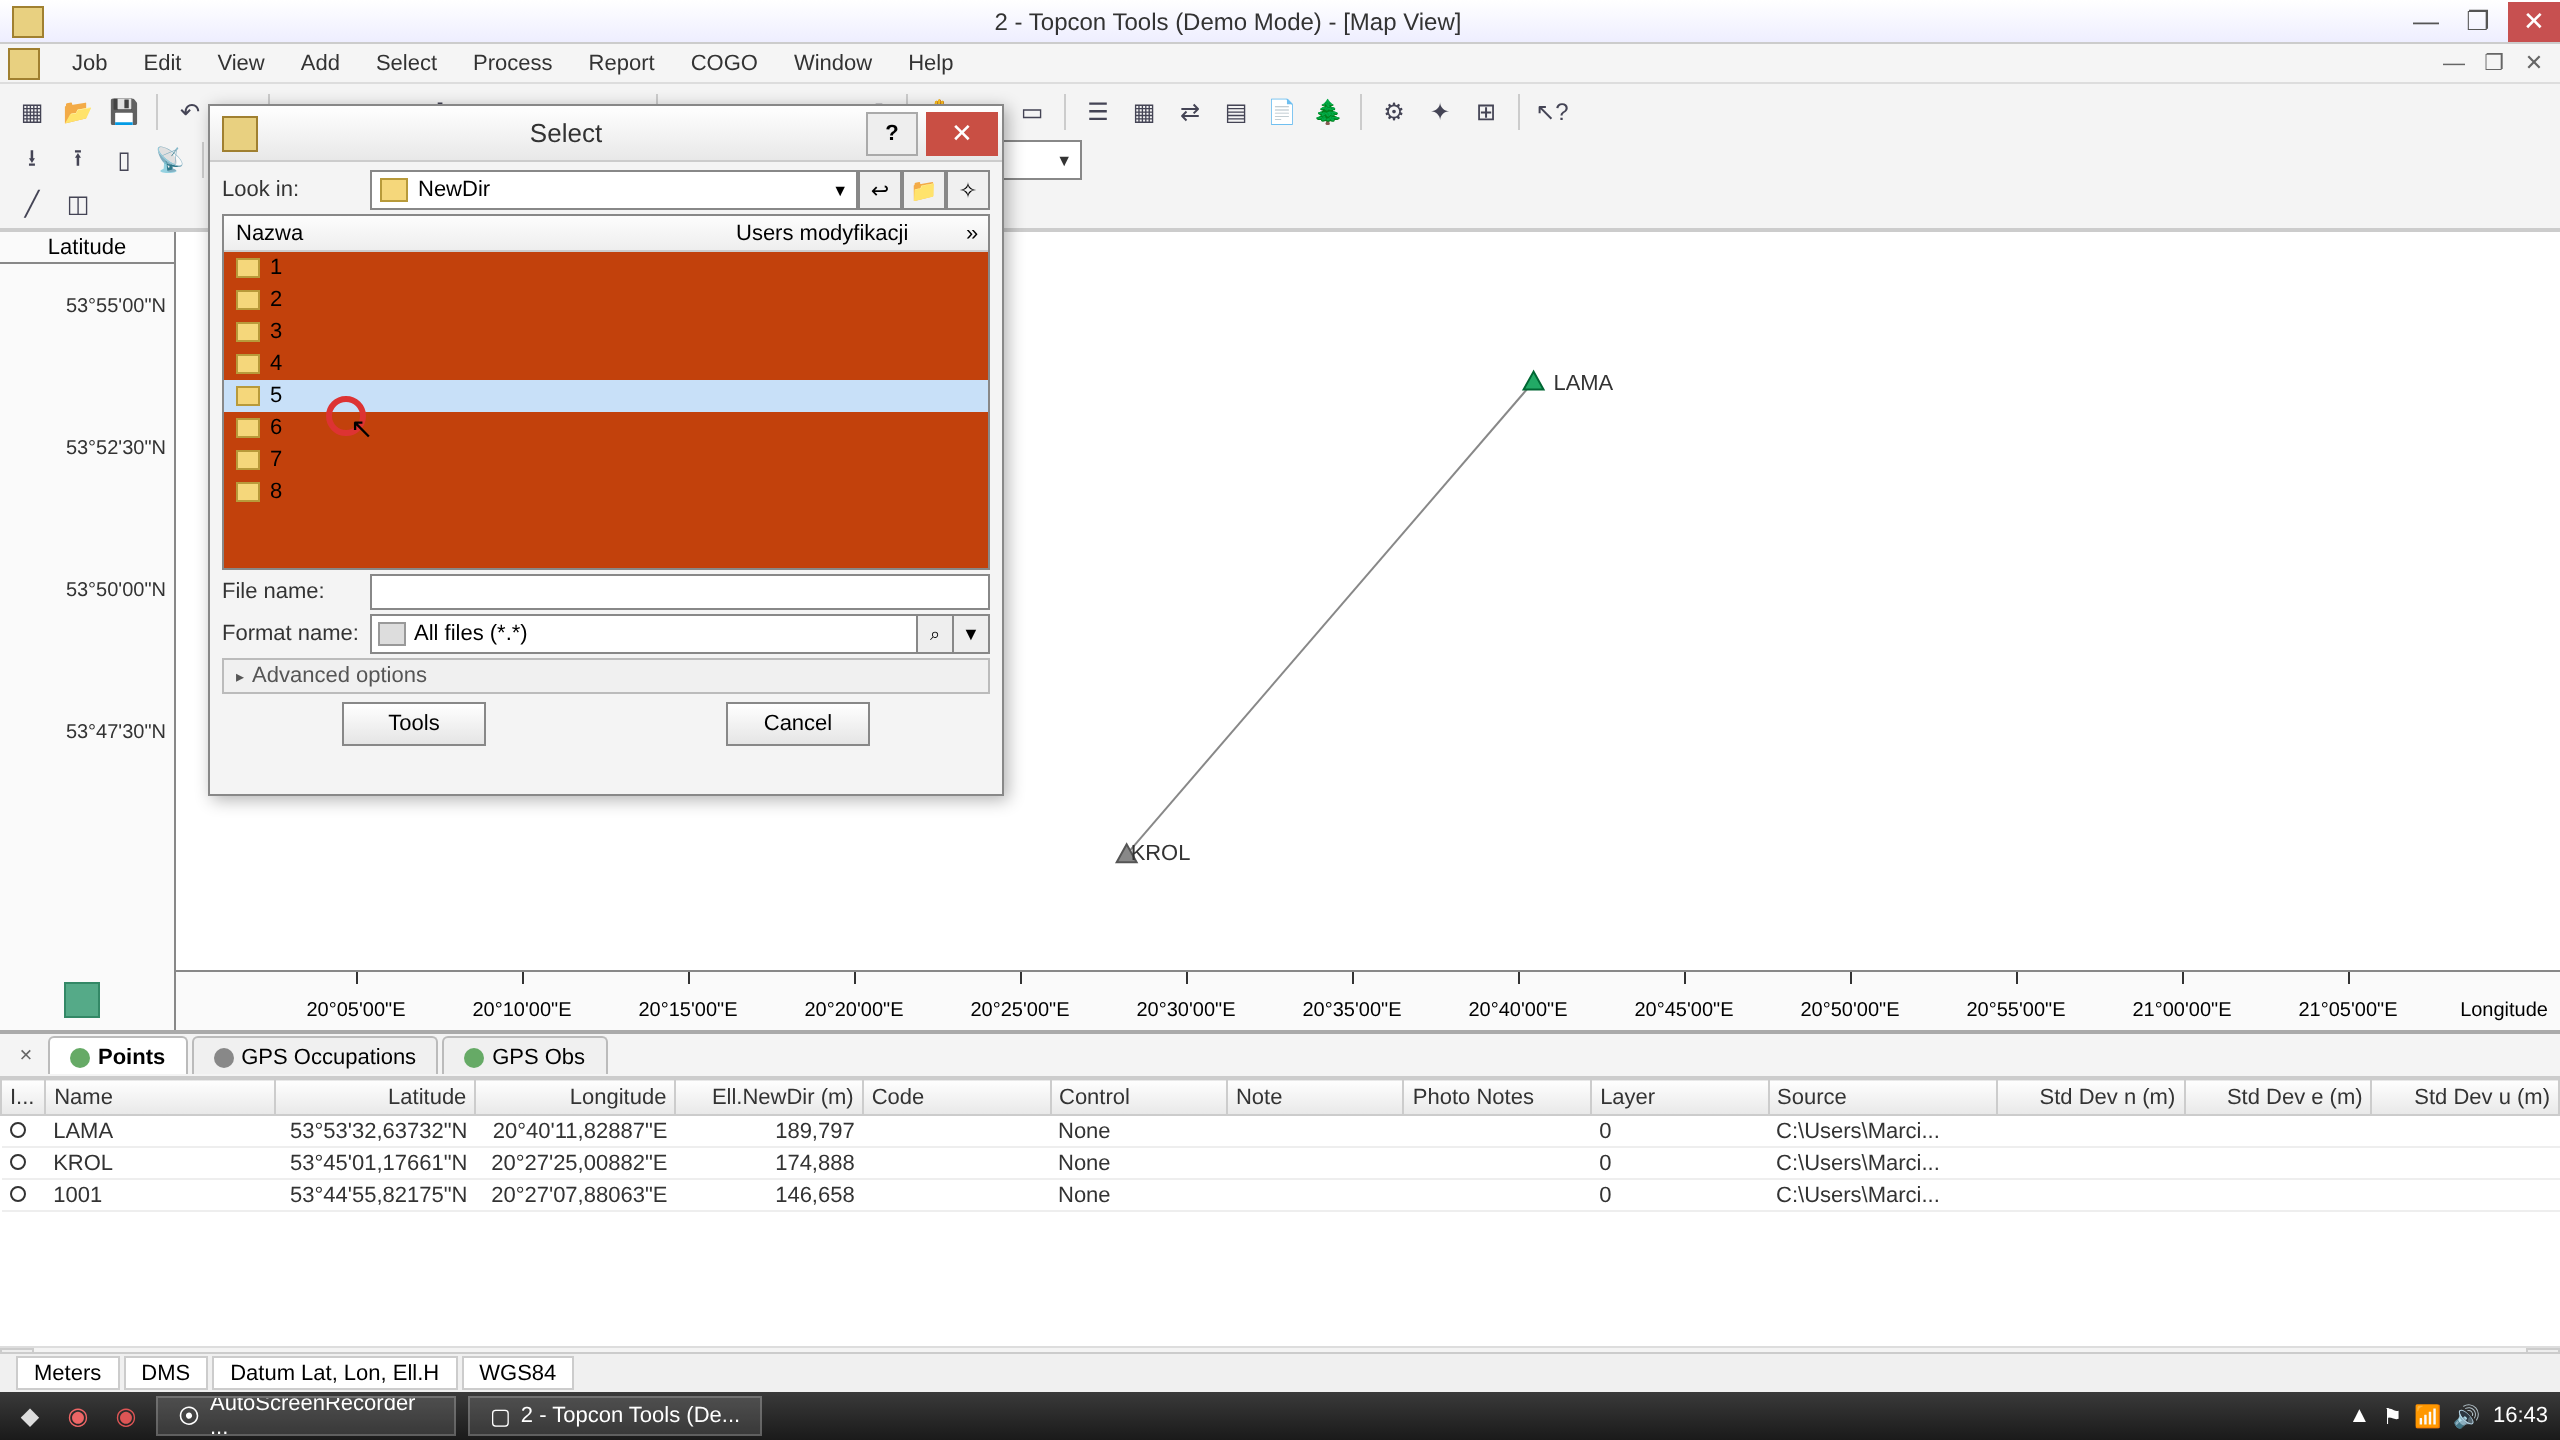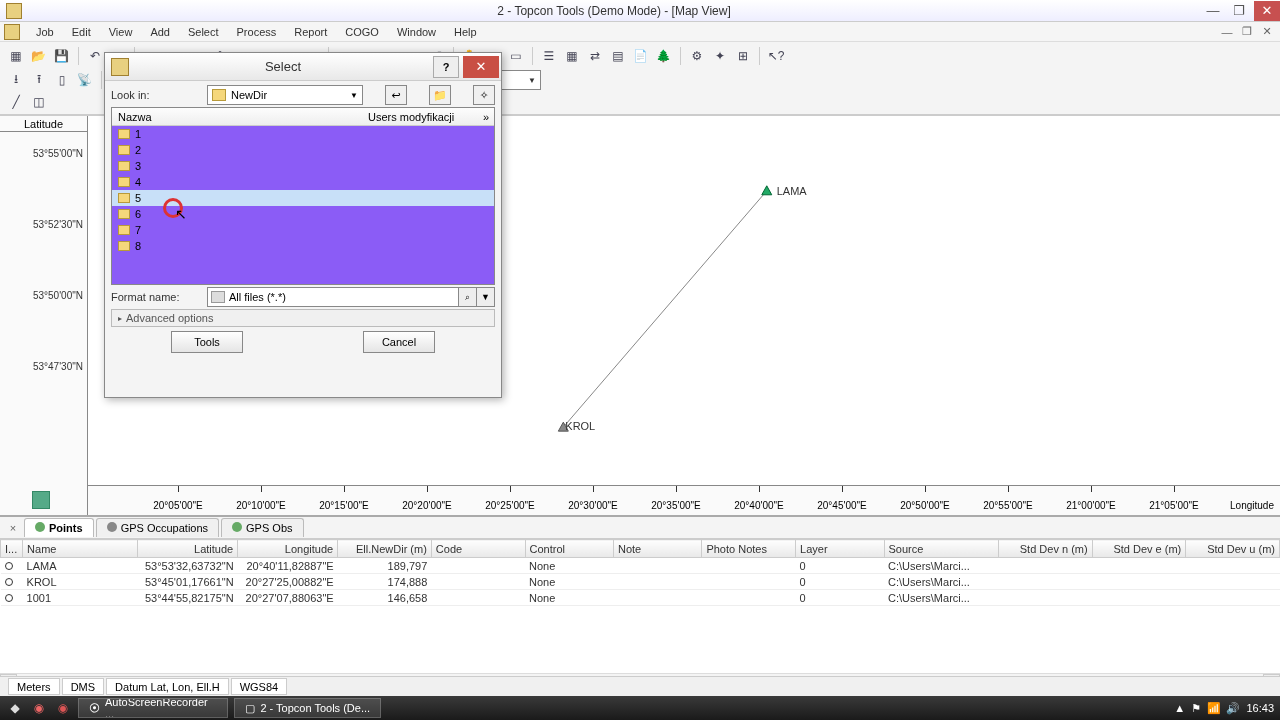--- a/index.html
+++ b/index.html
@@ -42,21 +42,21 @@
 .lonrow .tick { position:absolute; top:14px; font-size:10px; transform:translateX(-50%); }
 .lonrow .tmark { position:absolute; top:0; width:1px; height:6px; background:#333; }
 .lonrow .lbl { position:absolute; right:6px; top:14px; font-size:10px; }
 
 
 
 
 .lower { position:relative; height:180px; border-top:2px solid #aaa; background:#fff; }
 .tabs { display:flex; align-items:center; height:22px; border-bottom:1px solid #ccc; background:#f4f4f4; padding-left:6px; gap:0; }
 .tabs .x { width:14px; text-align:center; color:#666; margin-right:4px;}
-.tab { padding:3px 10px 2px; background:#f0f0f0; border:1px solid #bbb; border-bottom:none; margin-right:2px; display:flex; align-items:flex-start; gap:4px; border-radius:3px 3px 0 0; height:19px;}
+.tab { padding:3px 10px 2px; background:#f0f0f0; border:1px solid #bbb; border-bottom:none; margin-right:2px; display:flex; align-items:center; gap:4px; border-radius:3px 3px 0 0; height:19px;}
 .tab.active { background:#fff; font-weight:bold; }
 .tab .ti { width:10px; height:10px; border-radius:50%; background:#6a6; }
 
 .grid { height:134px; overflow:auto; }
 table.tbl { width:100%; border-collapse:collapse; background:#fff; }
 table.tbl th { background:linear-gradient(#fefefe,#e8e8e8); border:1px solid #ccc; padding:2px 4px; font-weight:normal; text-align:left; height:18px; font-size:11px; color:#333; position:sticky; top:0;}
 table.tbl th.ra { text-align:right; }
 table.tbl td { border-bottom:1px solid #eee; padding:1px 4px; height:16px; font-size:11px; color:#333; white-space:nowrap; }
 table.tbl td.ra { text-align:right; }
 .dot { width:8px; height:8px; border:1px solid #333; border-radius:50%; display:inline-block; background:#fff; }
@@ -78,27 +78,27 @@
 .taskbar .tray { display:flex; align-items:center; gap:6px; color:#fff; font-size:11px; }
 
 
 .dialog { position:absolute; left:104px; top:52px; width:398px; height:346px; background:#f4f4f4; border:1px solid #888; box-shadow:2px 2px 8px rgba(0,0,0,0.3); z-index:50; }
 .dlgtitle { height:28px; background:linear-gradient(#fff,#e8e8e8); display:flex; align-items:center; border-bottom:1px solid #ccc; }
 .dlgtitle .di { width:18px; height:18px; margin:0 6px; background:#e8d080; border:1px solid #a08030; }
 .dlgtitle .dt { flex:1; text-align:center; color:#333; font-size:13px; }
 .dlgtitle .hb { width:26px; height:22px; display:flex; align-items:center; justify-content:center; background:#eee; border:1px solid #aaa; margin:2px; font-weight:bold;}
 .dlgtitle .cb { width:36px; height:22px; display:flex; align-items:center; justify-content:center; background:#c94f44; color:#fff; font-size:13px; margin:2px;}
 .dlgbody { padding:4px 6px; }
-.drow { display:flex; align-items:center; gap:22px; margin-bottom:2px; }
+.drow { display:flex; align-items:center; gap:0; margin-bottom:2px; }
 .drow label { width:74px; color:#333; }
 .dircombo { flex:1; border:1px solid #888; background:#fff; height:20px; display:flex; align-items:center; padding:0 4px; }
 .dircombo .fi { width:14px; height:12px; background:#f5d77b; border:1px solid #b89a3a; margin-right:5px; }
 .dircombo .dd { margin-left:auto; font-size:8px; }
 .navbtn { width:22px; height:20px; border:1px solid #888; background:#f0f0f0; display:flex; align-items:center; justify-content:center; font-size:11px;}
-.flist { border:1px solid #888; background:#8b5cf6; height:178px; margin:2px 0; }
+.flist { border:1px solid #888; background:#c2410c; height:178px; margin:2px 0; }
 .flist .fhdr { display:flex; background:linear-gradient(#fdfdfd,#eee); border-bottom:1px solid #ccc; height:18px; align-items:center;}
 .flist .fhdr .c1 { flex:1; padding-left:6px; }
 .flist .fhdr .c2 { width:110px; text-align:left; }
 .flist .fhdr .more { width:16px; text-align:center; }
 .flist .fitem { display:flex; align-items:center; height:16px; padding-left:6px; gap:5px;}
 .flist .fitem .fic { width:12px; height:10px; background:#f5d77b; border:1px solid #b89a3a;}
 .flist .fitem.sel { background:#c8e0f8; }
 .flist .fitem.sel .ftxt { display:block; width:210px; }
 .txtinput { flex:1; border:1px solid #888; background:#fff; height:18px; padding:0 3px; }
 .fmtcombo { flex:1; border:1px solid #888; background:#fff; height:20px; display:flex; align-items:center; padding:0 3px; position:relative;}
@@ -439,20 +439,24 @@
             <span class="fic"></span>
             <span class="ftxt">7</span>
           </div>
           <div class="fitem">
             <span class="fic"></span>
             <span class="ftxt">8</span>
           </div>
         </div>
     </div>
     <div class="drow">
+      <label>File name:</label>
+      <input class="txtinput" value="" style="">
+    </div>
+    <div class="drow">
       <label>Format name:</label>
       <div class="fmtcombo">
         <span class="fi2"></span>
         <span>All files (*.*)</span>
         <div class="btns">
             <div class="bb">⌕</div>
             <div class="bb">▼</div>
           </div>
       </div>
     </div>

